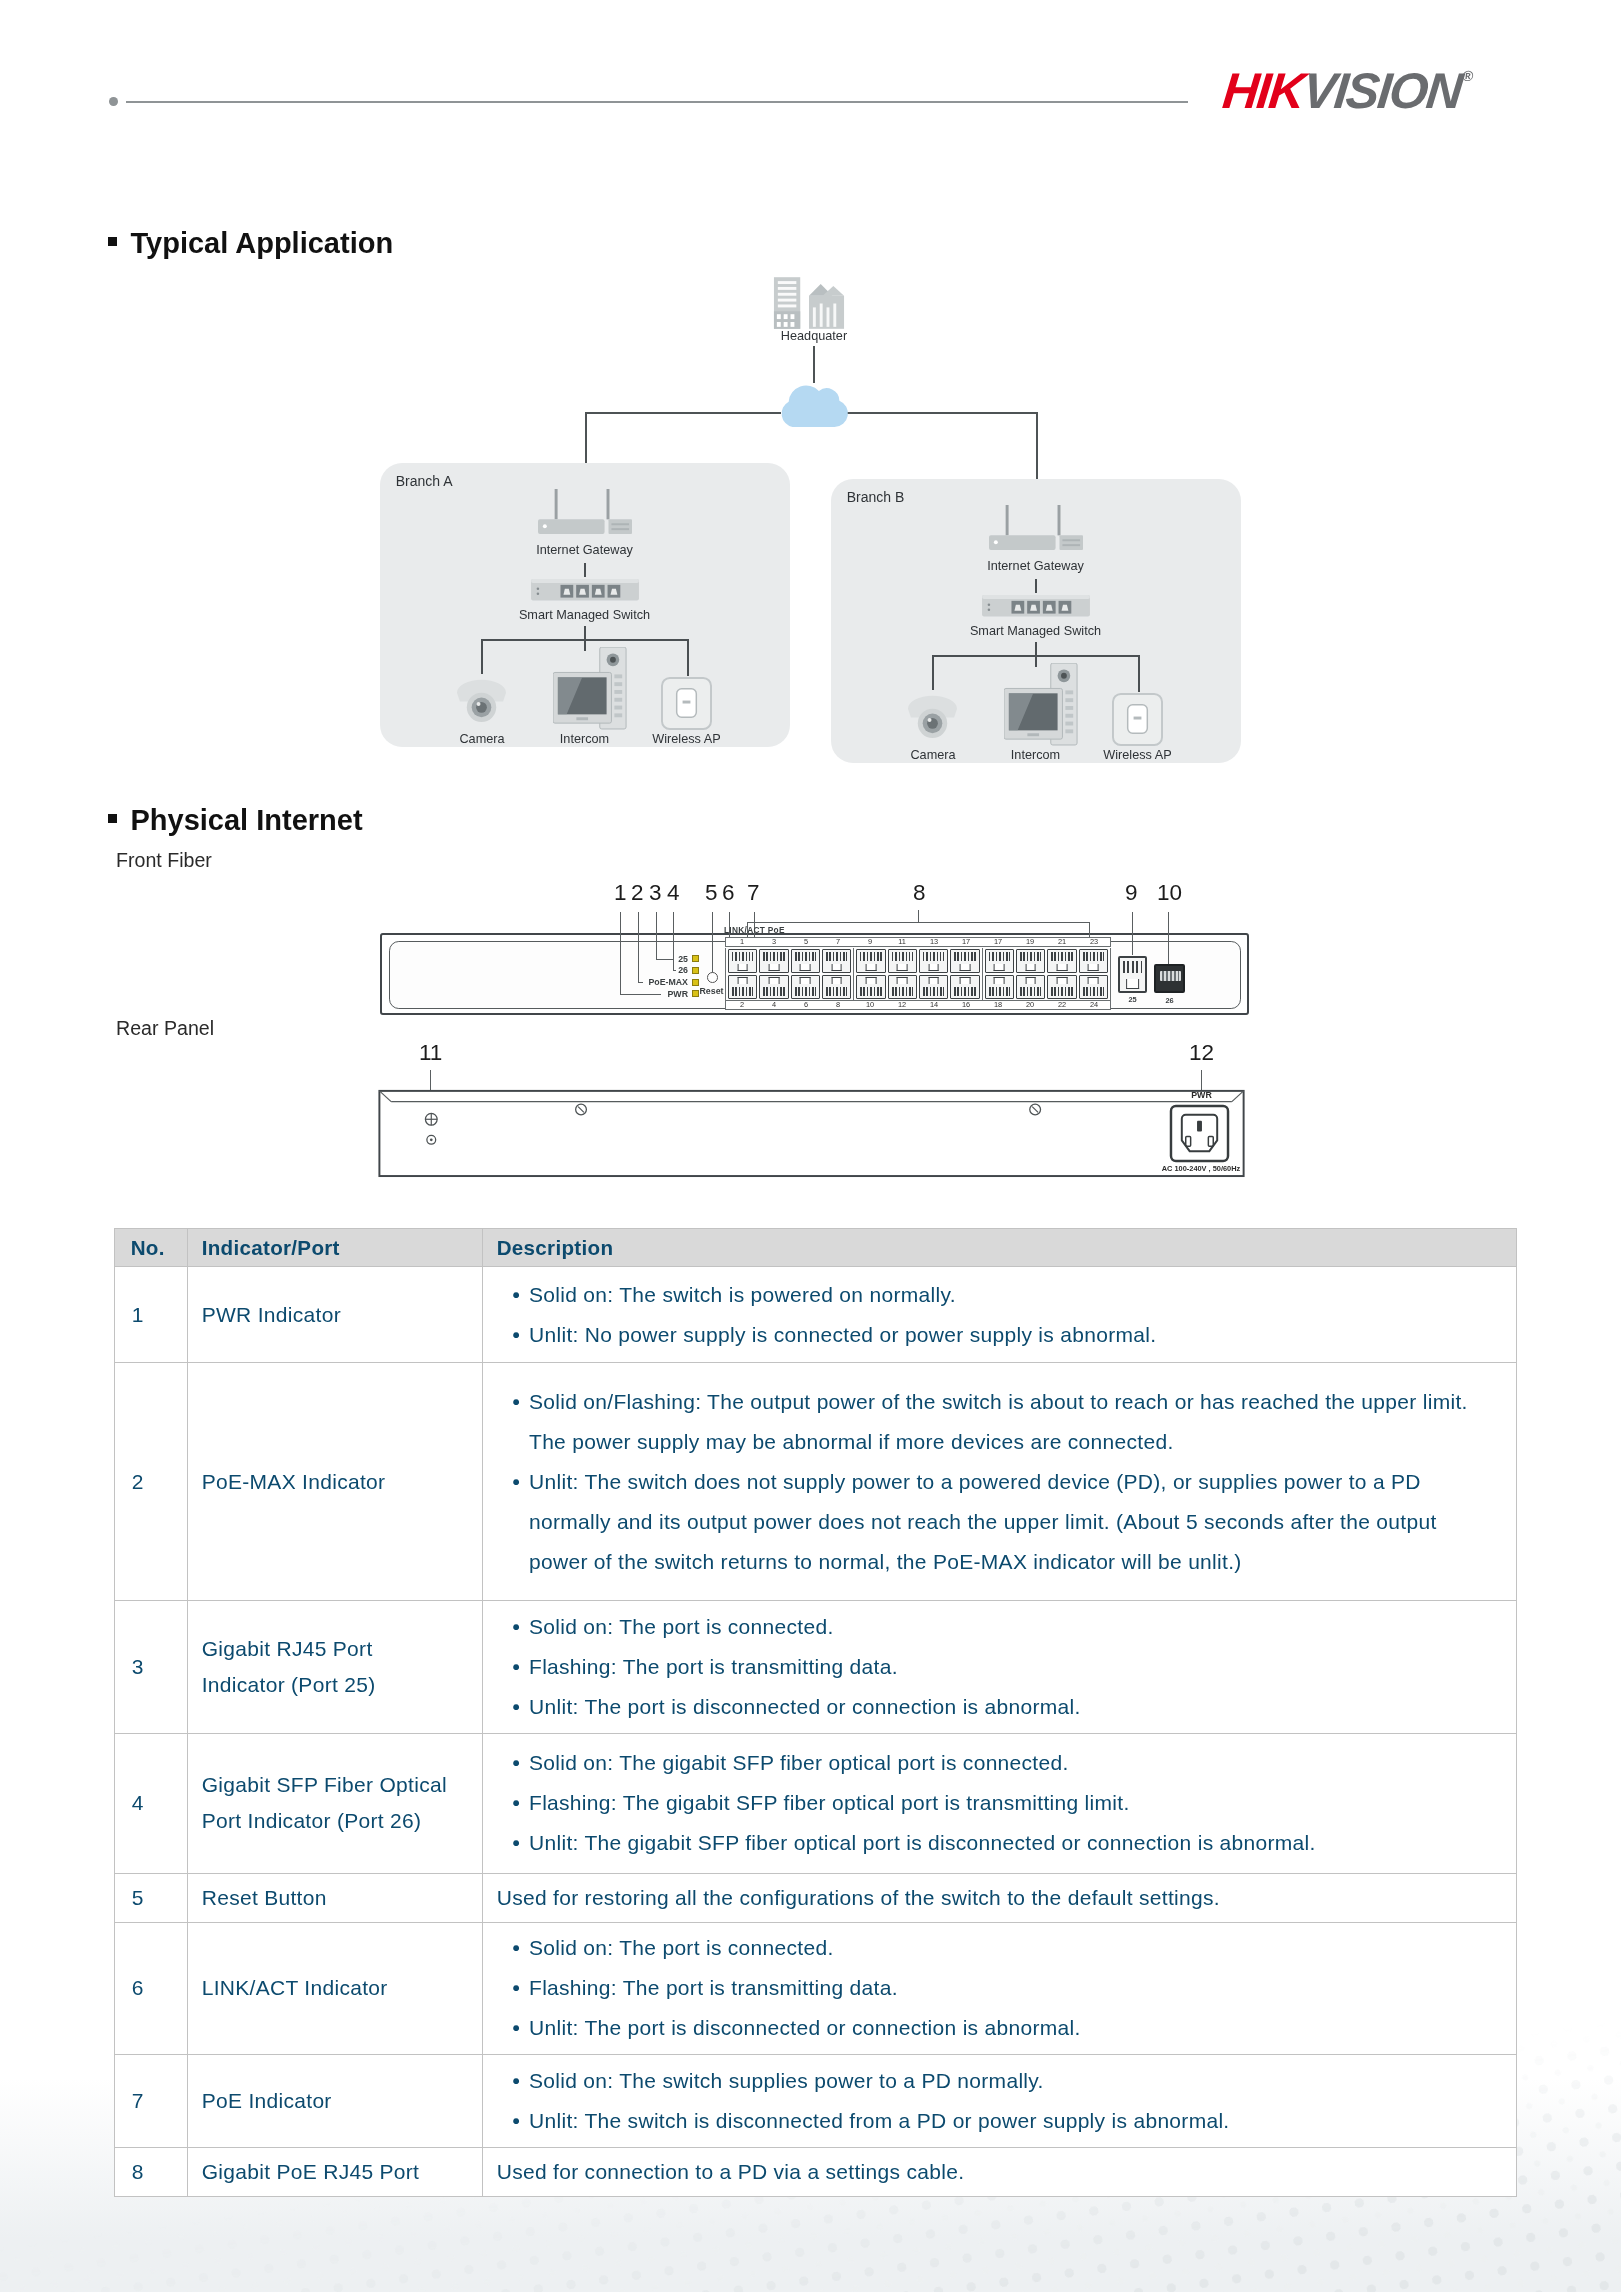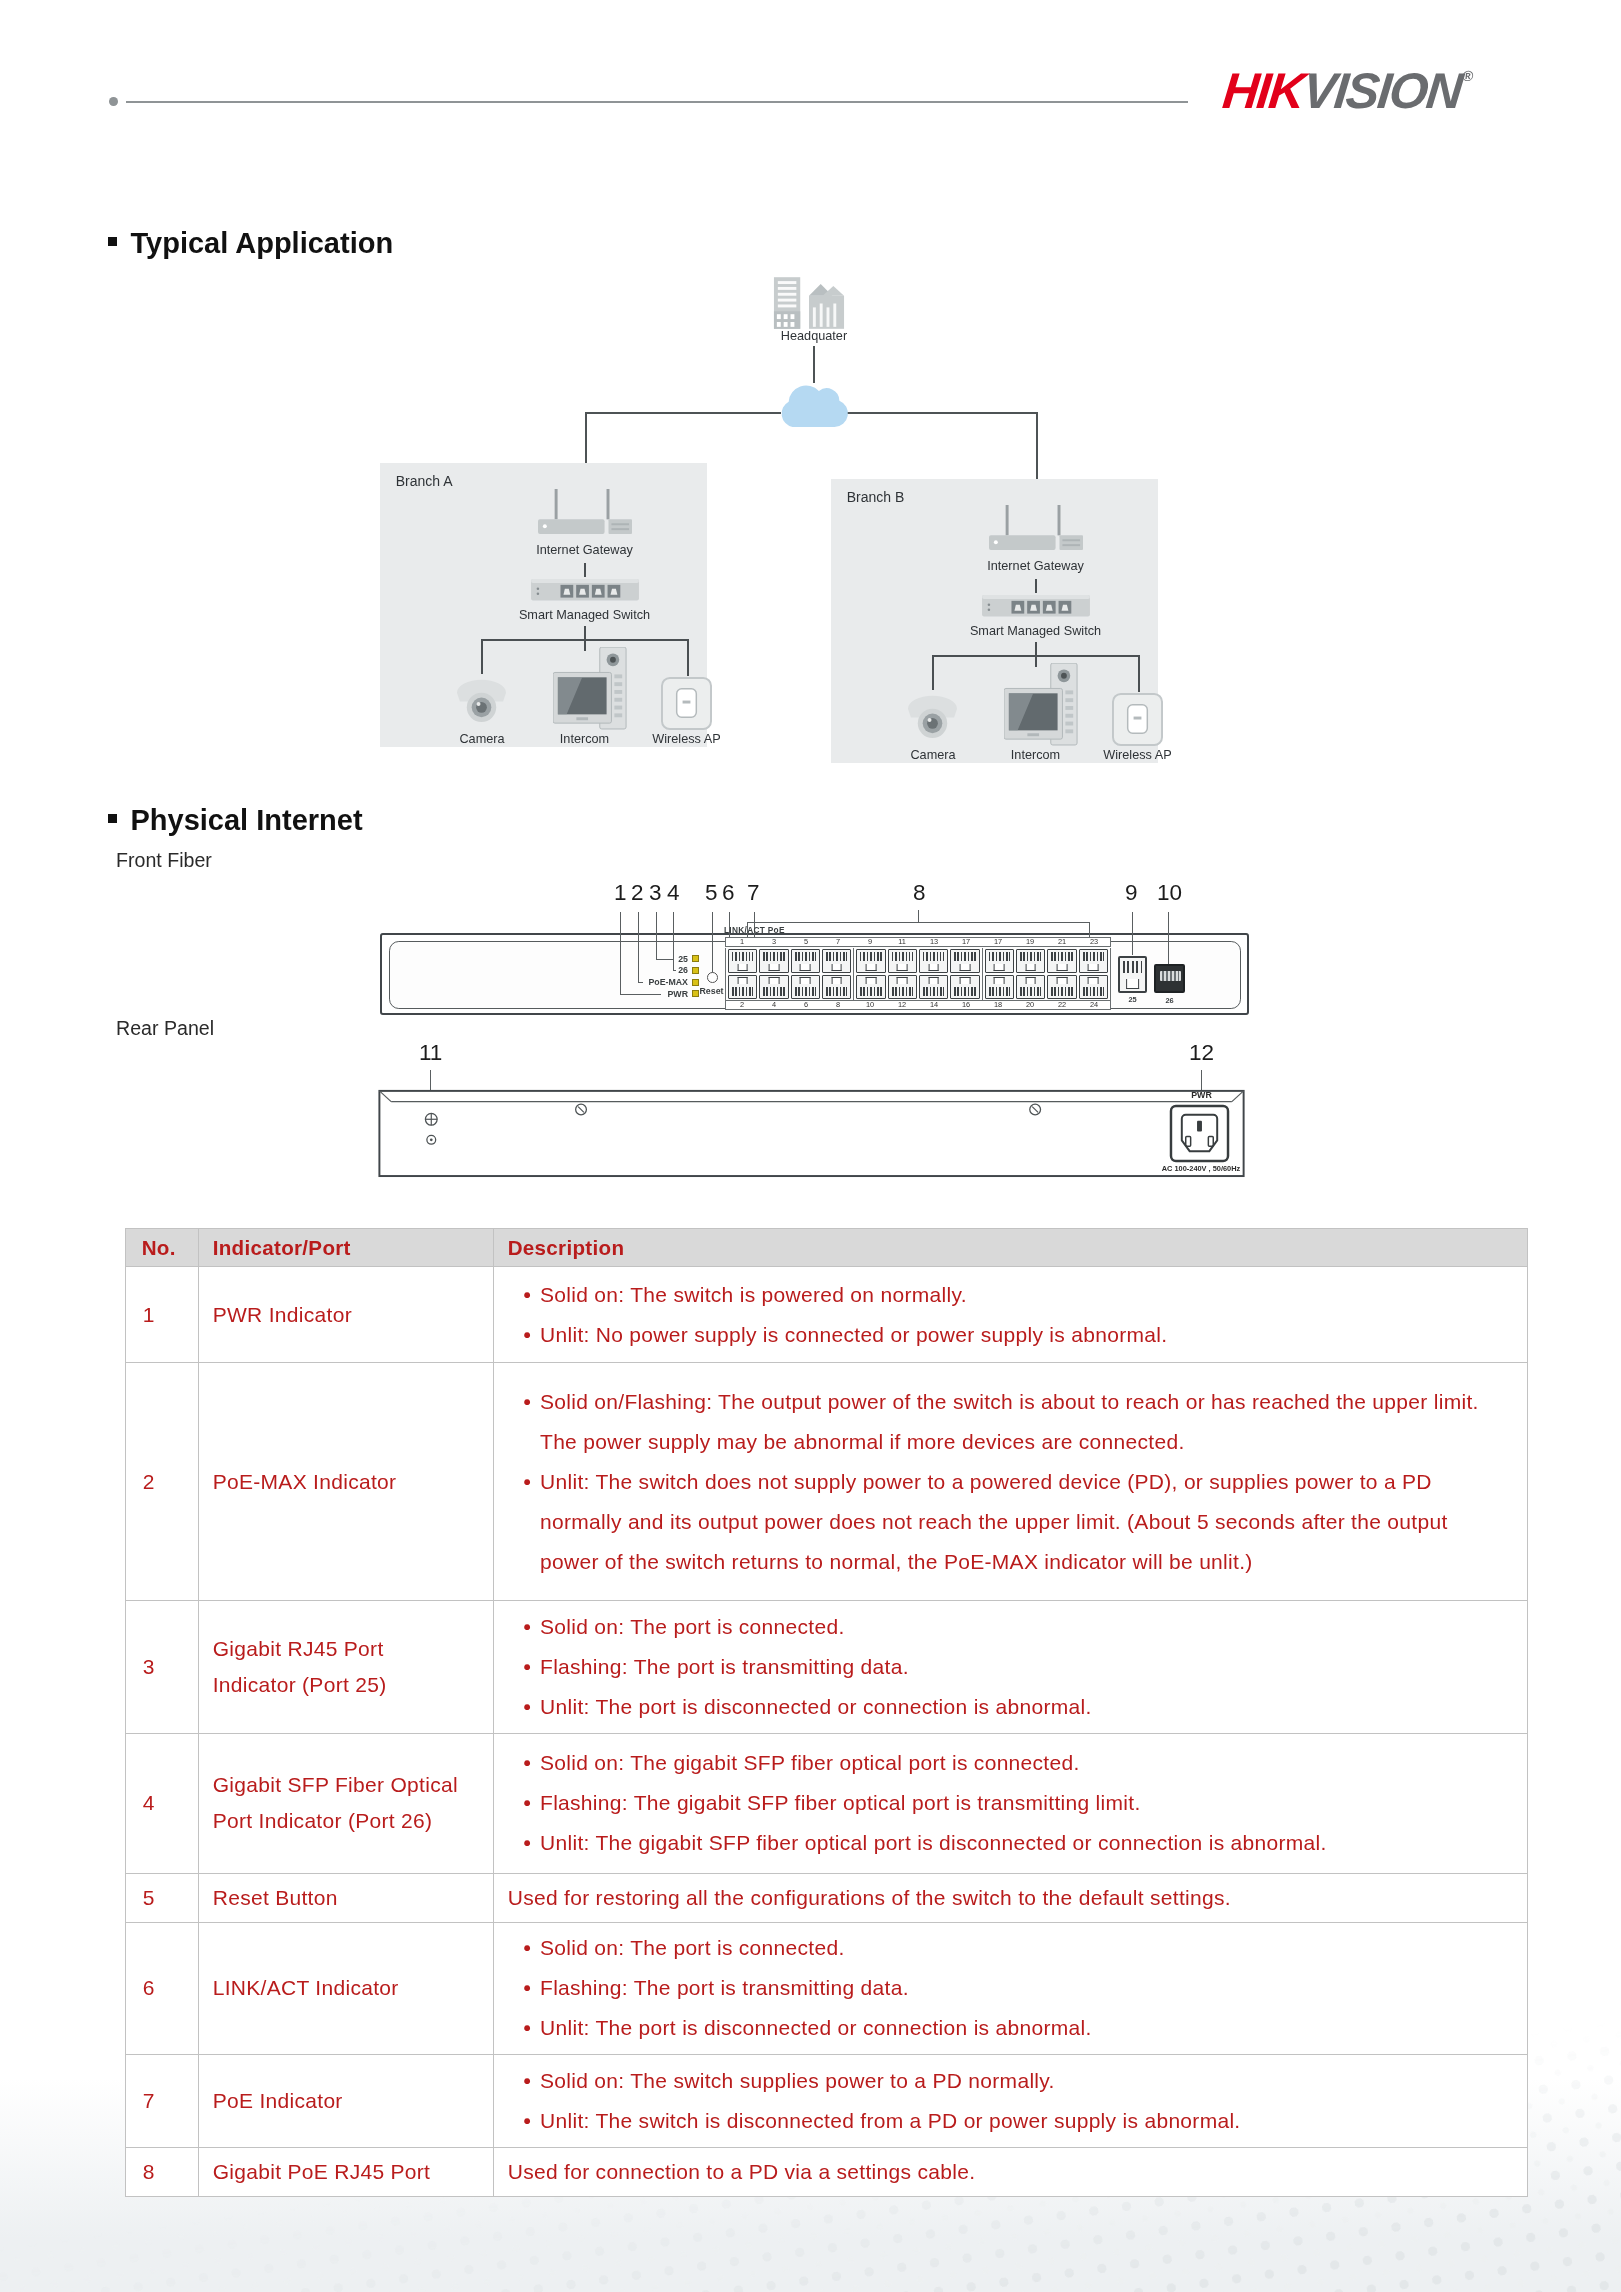--- a/index.html
+++ b/index.html
@@ -33,21 +33,21 @@
 
   
   .sec-head { position:absolute; font-size:29px; font-weight:bold; color:#111; white-space:nowrap; }
   .sec-head .sq { display:inline-block; width:8.8px; height:8.8px; background:#111; margin-right:13.7px; vertical-align:6.9px; }
   .sub-label { position:absolute; font-size:19.6px; color:#2a2a2a; white-space:nowrap; }
 
   
   .ln { position:absolute; background:#4e5355; }
   .dlabel { position:absolute; text-align:center; font-size:12.7px; color:#2f3337; white-space:nowrap; }
 
-  .branch-box { position:absolute; top:463px; width:327px; height:284px; background:#e9ebec; border-radius:0; }
+  .branch-box { position:absolute; top:463px; width:410px; height:284px; background:#e9ebec; border-radius:22px; }
   .branch-name { position:absolute; left:15.7px; top:9.8px; font-size:14px; color:#2f3337; }
   .bln { position:absolute; background:#4a4f52; }
   .bico { position:absolute; }
   .blabel { position:absolute; width:157px; text-align:center; font-size:12.7px; color:#2f3337; }
 
   
   .callout { position:absolute; font-size:22.5px; color:#1c1c1c; }
   .fline { position:absolute; background:#5a5f61; }
   .chassis-outer { position:absolute; left:380px; top:933px; width:869px; height:82px;
     border:2px solid #41464a; border-radius:2.9px; background:#fff; }
@@ -79,22 +79,22 @@
   .port26::before { content:""; position:absolute; left:3.9px; top:4.9px; width:21.6px; height:9.8px; border-radius:1px;
     background:repeating-linear-gradient(90deg, #d9dcdd 0 2px, #6a7073 2px 3.9px); }
 
   
   .rear-svg { position:absolute; left:378px; top:1086px; }
   .pwr-label { position:absolute; left:1184px; top:1090px; width:35px; text-align:center; font-size:8.8px; font-weight:bold; color:#2c2c2c; }
   .inlet-svg { position:absolute; left:1169px; top:1104px; }
   .ac-label { position:absolute; left:1153px; top:1164px; width:96px; text-align:center; font-size:7.4px; font-weight:bold; color:#2c2c2c; white-space:nowrap; }
 
   
-  table.spec { position:absolute; left:125px; top:1228px; width:1402px; border-collapse:collapse; table-layout:fixed;
-    font-size:21px; letter-spacing:0.3px; color:#b91c1c; }
+  table.spec { position:absolute; left:114px; top:1228px; width:1402px; border-collapse:collapse; table-layout:fixed;
+    font-size:21px; letter-spacing:0.3px; color:#0c4a6e; }
   table.spec col.c1 { width:73px; } table.spec col.c2 { width:295px; } table.spec col.c3 { width:1034px; }
   table.spec th, table.spec td { border:1px solid #c2c2c2; vertical-align:middle; background:#fff; }
   table.spec th { background:#d9d9d9; font-weight:bold; text-align:left; font-size:20.6px; padding:4.9px 0 4.9px 13.7px; }
   table.spec th.th-no { padding-left:15.7px; }
   td.no-cell { padding-left:16.7px; }
   td.port-cell { padding:5.9px 31px 5.9px 13.7px; line-height:36px; }
   td.desc-cell { padding:5.9px 0; }
   td.desc-text { padding:3.9px 19.6px 3.9px 13.7px; }
   .blt { display:flex; }
   .blt .dot { width:46px; padding-left:29px; font-size:13.7px; line-height:40px; flex:none; }

